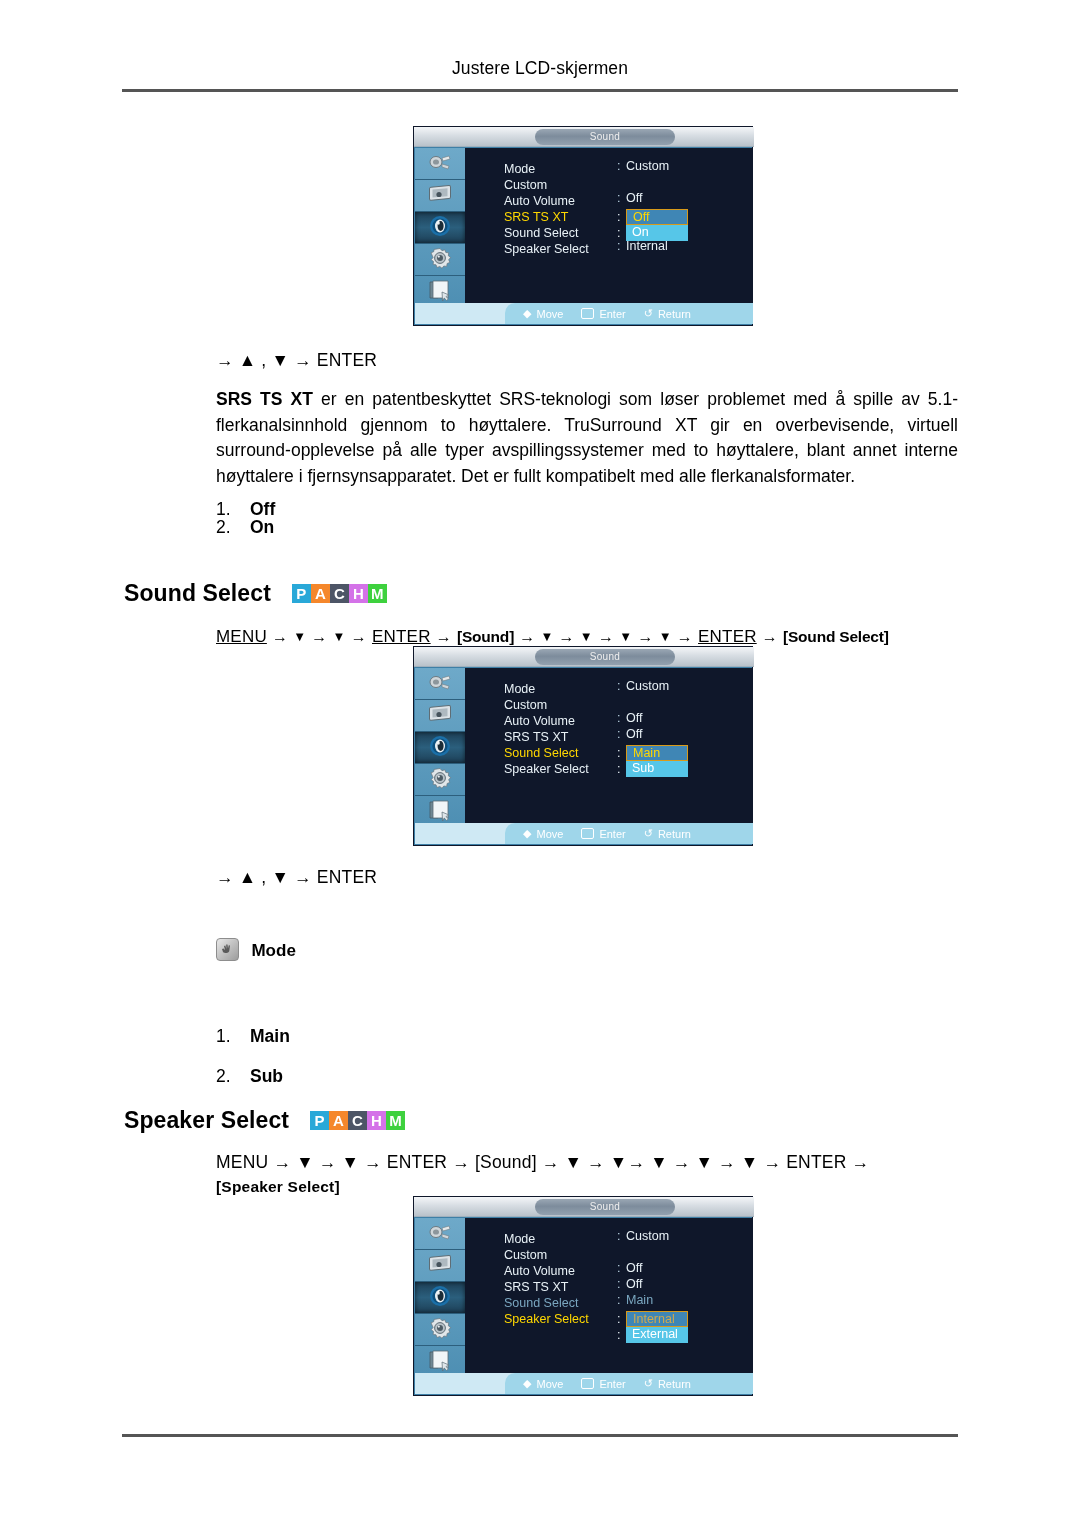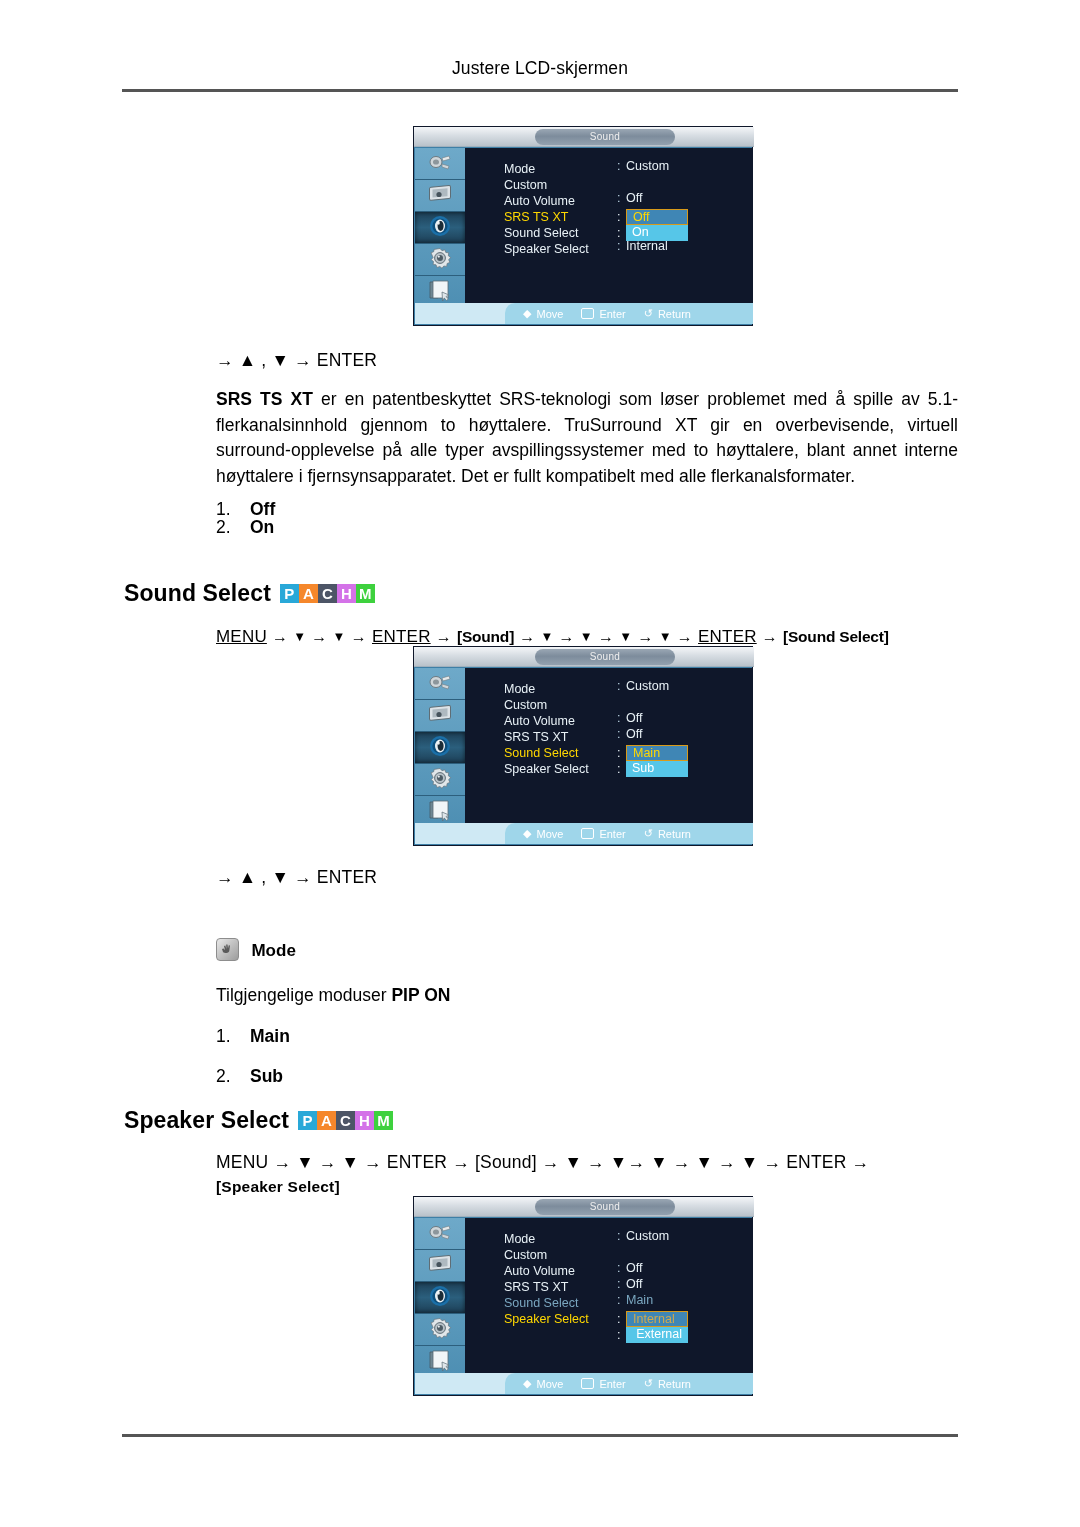--- a/index.html
+++ b/index.html
@@ -64,21 +64,21 @@
   h2.sect{
     position:absolute;
     margin:0;
     font-size:23px;
     font-weight:bold;
     letter-spacing:0.1px;
     white-space:nowrap;
   }
 
   
-  .pachm{display:inline-block;vertical-align:2px;margin-left:9px;white-space:nowrap;}
+  .pachm{display:inline-block;vertical-align:2px;margin-left:21px;white-space:nowrap;}
   .pachm span{
     display:inline-block;
     width:19px;height:19px;
     line-height:19px;
     text-align:center;
     color:#fff;
     font-size:15px;
     font-weight:bold;
     font-family:"Liberation Sans", sans-serif;
   }
@@ -406,23 +406,20 @@
 
   <div class="note-row" style="left:216px;top:938px;">
     <span class="note-icon">
       <svg width="15" height="15" viewBox="0 0 15 15">
         <path d="M4 11 L3 8 L4.5 7.5 L6 9 L5 5 L6.3 4.6 L7.4 8 L7.2 3.6 L8.5 3.4 L9 7.6 L9.8 4.2 L11 4.6 L10.4 9.2 C10.2 11 9 12 7.5 12 C6 12 4.6 11.8 4 11 Z" fill="#5a5a5a"></path>
       </svg>
     </span>
     <span class="note-label">Mode</span>
   </div>
 
-  <div class="body-text" style="left:216px;top:983px;width:742px;text-align:left;">
-    <span>Tilgjengelige moduser </span><b>PIP ON</b>
-  </div>
 
   <div class="num-item" style="left:216px;top:1026px;">
     <span class="n">1.</span><span class="v">Main</span>
   </div>
   <div class="num-item" style="left:216px;top:1066px;">
     <span class="n">2.</span><span class="v">Sub</span>
   </div>
 
   <h2 class="sect" style="left:124px;top:1105px;">
     <span>Speaker Select</span><span class="pachm" id="pachm2"><span style="background: rgb(41, 168, 216);">P</span><span style="background: rgb(245, 135, 43);">A</span><span style="background: rgb(77, 85, 102);">C</span><span style="background: rgb(212, 114, 232);">H</span><span style="background: rgb(62, 209, 62);">M</span></span>
@@ -490,21 +487,21 @@
           </div>
           <div class="osd-values">
             <div class="osd-val"><span class="colon">:</span>Custom</div>
             <div class="osd-val">&nbsp;</div>
             <div class="osd-val"><span class="colon">:</span>Off</div>
             <div class="osd-val"><span class="colon">:</span>Off</div>
             <div class="osd-val dim"><span class="colon">:</span>Main</div>
             <div class="osd-val">&nbsp;</div>
           </div>
           <div class="opt cur dim" style="left: 161px; top: 93px; min-width: 62px;">Internal</div>
-          <div class="opt alt" style="left: 161px; top: 109px; min-width: 62px; text-align: right;">External</div>
+          <div class="opt alt" style="left: 161px; top: 109px; min-width: 62px;">External</div>
           <div class="osd-val" style="position: absolute; left: 152px; top: 93px;">:</div>
           <div class="osd-val" style="position: absolute; left: 152px; top: 109px;">:</div>
         </div>
         <div class="osd-bottom">
           <div class="osd-bottom-inner">
             <div class="hint">
               <span class="g">◆</span>
               <span>Move</span>
             </div>
             <div class="hint">

